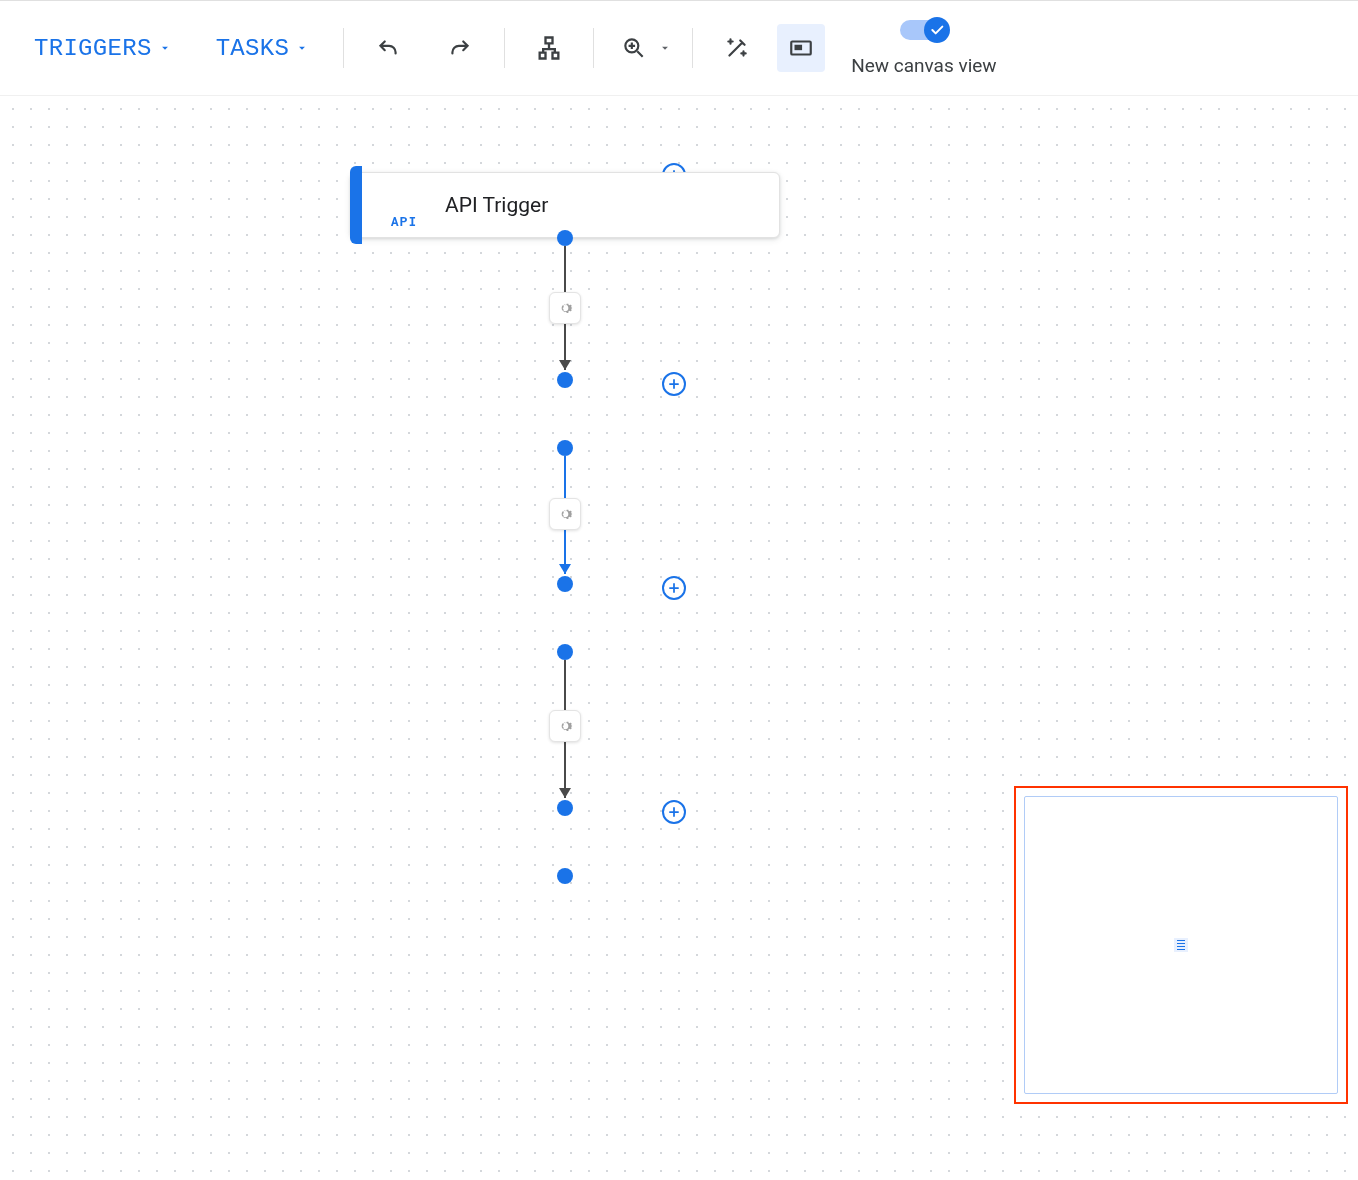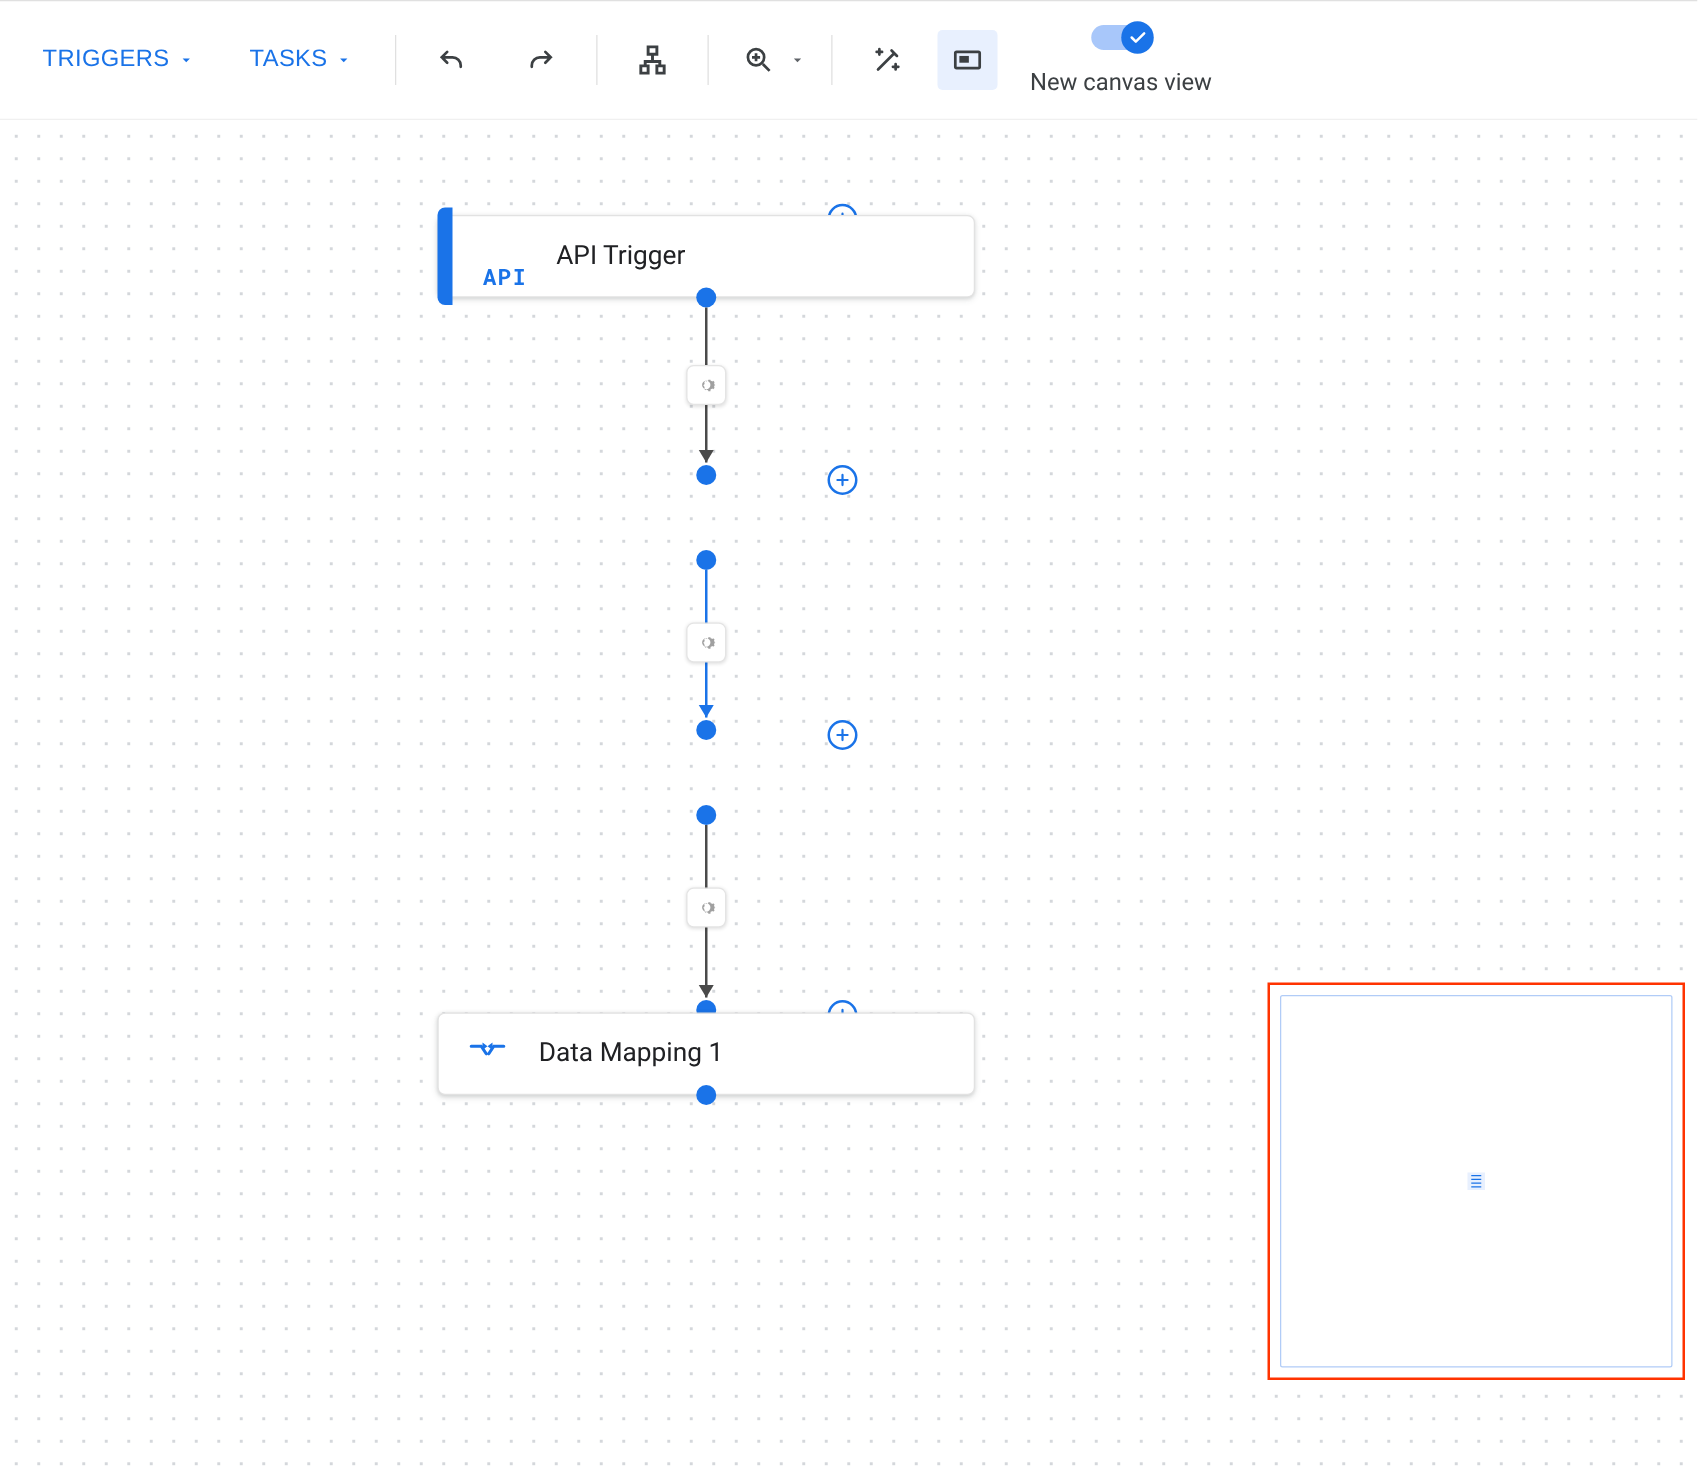--- a/index.html
+++ b/index.html
@@ -19,26 +19,27 @@
       align-items: center;
       padding: 0 20px;
       gap: 8px;
     }
     .toolbar-btn-text {
       display: flex;
       align-items: center;
       gap: 6px;
       color: #1a73e8;
       font-weight: 500;
-      font-size: 19px;
+      font-size: 24px;
       letter-spacing: 0.3px;
       padding: 8px 14px;
       cursor: pointer;
       border: none;
       background: none;
+      font-family: Liberation Mono, monospace;
     }
     .toolbar-divider {
       width: 1px;
       height: 40px;
       background: #e0e0e0;
       margin: 0 12px;
     }
     .toolbar-icon-btn {
       width: 48px;
       height: 48px;
@@ -204,21 +205,21 @@
     }
     .minimap-marker {
       position: absolute;
       left: 50%; top: 50%;
       transform: translate(-50%,-50%);
       width: 14px; height: 14px;
       background: #e8f0fe;
       display:flex; flex-direction:column; justify-content:space-evenly; align-items:center;
     }
     .minimap-marker span { width:8px;height:1.5px;background:#1a73e8;display:block;}
-    .api-text { color:#1a73e8; font-weight:700; font-size:18px; letter-spacing:1px; font-family: 'Roboto Mono', monospace; margin-top: 32px; }
+    .api-text { color:#1a73e8; font-weight:700; font-size:13px; letter-spacing:1px; font-family: 'Roboto Mono', monospace; margin-top: 32px; }
     .zoom-wrap { display:flex; align-items:center; gap:4px;}
     .caret-small { color:#5f6368; }
   </style>
 </head>
 <body>
 
 <div class="toolbar">
   <button class="toolbar-btn-text">
     <span>TRIGGERS</span>
     <svg width="14" height="14" viewBox="0 0 24 24">
@@ -347,29 +348,20 @@
           <path fill="#777" d="M12 8a4 4 0 100 8 4 4 0 000-8zm9 4l-1 .2c-.1.6-.3 1.2-.6 1.7l.7.8-1.4 1.4-.8-.7c-.5.3-1.1.5-1.7.6L16 18h-2l-.2-1c-.6-.1-1.2-.3-1.7-.6l-.8.7-1.4-1.4.7-.8c-.3-.5-.5-1.1-.6-1.7L9 12l1-.2c.1-.6.3-1.2.6-1.7l-.7-.8 1.4-1.4.8.7c.5-.3 1.1-.5 1.7-.6L14 7h2l.2 1c.6.1 1.2.3 1.7.6l.8-.7 1.4 1.4-.7.8c.3.5.5 1.1.6 1.7L21 12z" opacity="0.7"></path>
         </svg>
     </div>
     <div class="arrowhead" style="top:616px;"></div>
     <div class="port" style="left:207px; top:628px;"></div>
 
     <div class="add-btn" style="left:312px; top:628px;">
       <svg width="14" height="14" viewBox="0 0 24 24">
           <path stroke="#1a73e8" stroke-width="3" stroke-linecap="round" d="M12 5v14M5 12h14"></path>
         </svg>
-    </div>
-    <div class="node" style="top:638px;">
-      <span class="node-icon">
-        <svg width="30" height="24" viewBox="0 0 30 24">
-            <path fill="none" stroke="#1a73e8" stroke-width="2.5" stroke-linecap="round" d="M2 6h8l4 6M28 6h-8l-4 6"></path>
-            <path fill="#1a73e8" d="M11 3l4 3-4 3zM19 3l-4 3 4 3z"></path>
-          </svg>
-      </span>
-      <span class="node-label">Data Mapping 1</span>
     </div>
     <div class="port" style="left:207px; top:696px;"></div>
 
   </div>
 
   <div class="minimap">
     <div class="minimap-view">
       <div class="minimap-marker">
         <span></span>
           <span></span>

